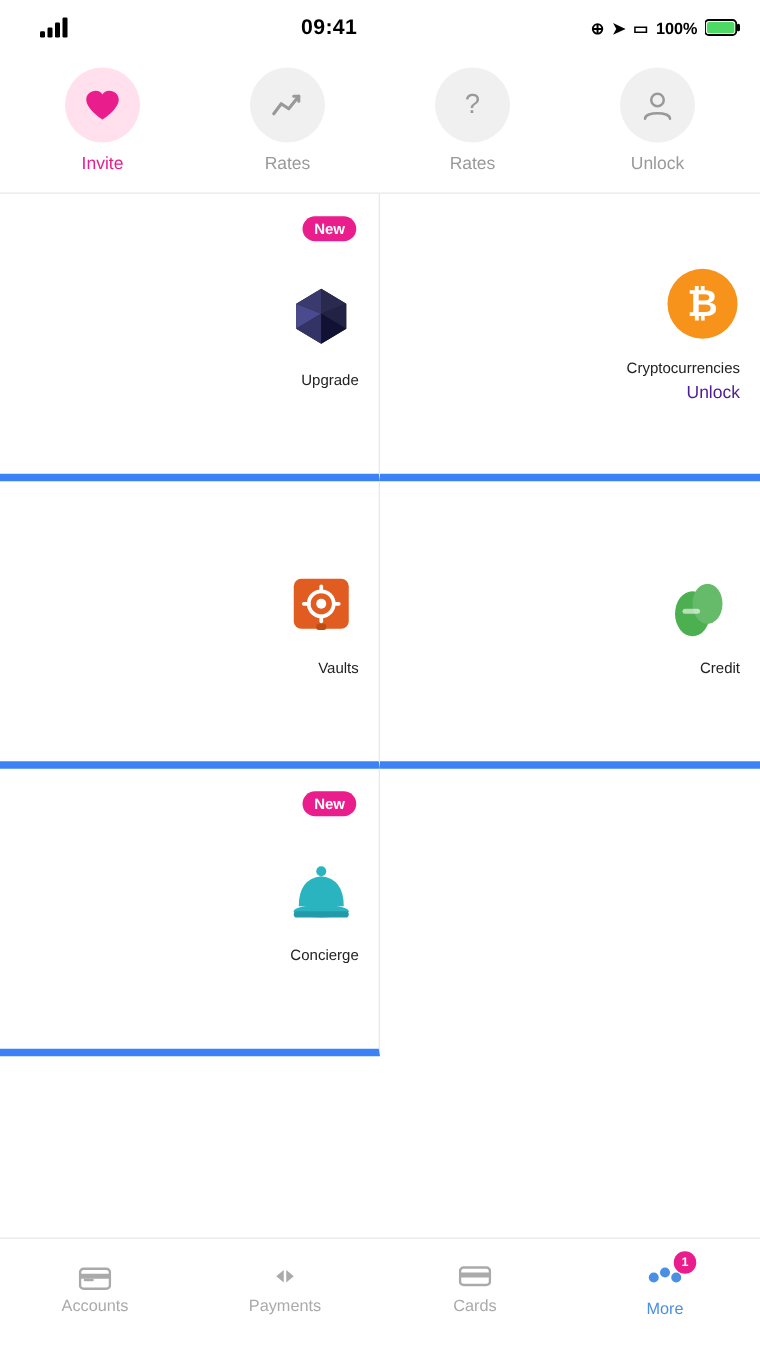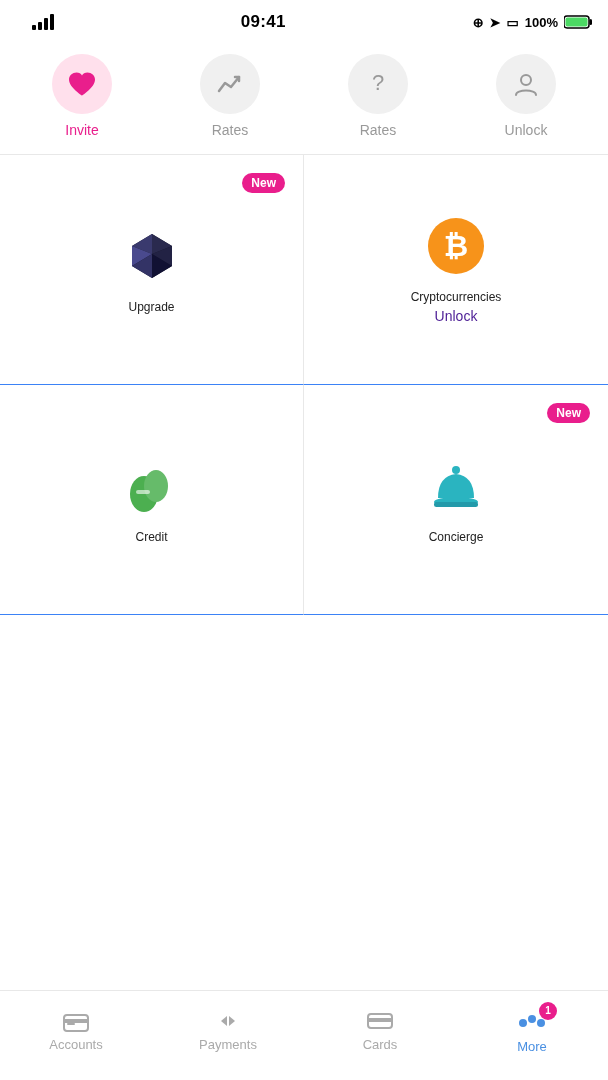--- a/index.html
+++ b/index.html
@@ -89,28 +89,28 @@
 
     
     .grid {
       display: grid;
       grid-template-columns: 1fr 1fr;
       flex: 1;
     }
     .grid-cell {
       display: flex;
       flex-direction: column;
-      align-items: center;
+      align-items: flex-end;
       justify-content: center;
       padding: 32px 16px;
       position: relative;
       cursor: pointer;
       min-height: 230px;
       border-right: 1px solid #e8e8e8;
-      border-bottom: 1px solid #3b82f6;
+      border-bottom: 6px solid #3b82f6;
     }
     .grid-cell:nth-child(2n) {
       border-right: none;
     }
     .grid-label {
       font-size: 12px;
       font-weight: 500;
       color: #222;
       text-align: center;
     }
@@ -284,20 +284,33 @@
 
     <div class="grid-cell">
       <svg class="svg-icon" viewBox="0 0 60 60">
         <circle cx="30" cy="30" r="28" fill="#f7931a"></circle>
         <text x="30" y="40" text-anchor="middle" font-size="30" fill="#fff" font-family="Arial" font-weight="bold">₿</text>
       </svg>
       <span class="grid-label">Cryptocurrencies</span>
       <span class="grid-sublabel">Unlock</span>
     </div>
 
+    <div class="grid-cell">
+      <svg class="svg-icon" viewBox="0 0 60 60">
+        <rect x="8" y="10" width="44" height="40" rx="6" fill="#e05c20"></rect>
+        <circle cx="30" cy="30" r="10" fill="none" stroke="#fff" stroke-width="3"></circle>
+        <circle cx="30" cy="30" r="4" fill="#fff"></circle>
+        <line x1="30" y1="20" x2="30" y2="16" stroke="#fff" stroke-width="3" stroke-linecap="round"></line>
+        <line x1="30" y1="44" x2="30" y2="40" stroke="#fff" stroke-width="3" stroke-linecap="round"></line>
+        <line x1="20" y1="30" x2="16" y2="30" stroke="#fff" stroke-width="3" stroke-linecap="round"></line>
+        <line x1="44" y1="30" x2="40" y2="30" stroke="#fff" stroke-width="3" stroke-linecap="round"></line>
+        <rect x="26" y="46" width="8" height="5" rx="2" fill="#c04c10"></rect>
+      </svg>
+      <span class="grid-label">Vaults</span>
+    </div>
 
 
     <div class="grid-cell">
       <svg class="svg-icon" viewBox="0 0 60 60">
         <ellipse cx="22" cy="38" rx="14" ry="18" fill="#4caf50"></ellipse>
         <ellipse cx="34" cy="30" rx="12" ry="16" fill="#66bb6a"></ellipse>
         <rect x="14" y="34" width="14" height="4" rx="2" fill="#fff" opacity="0.6"></rect>
       </svg>
       <span class="grid-label">Credit</span>
     </div>

